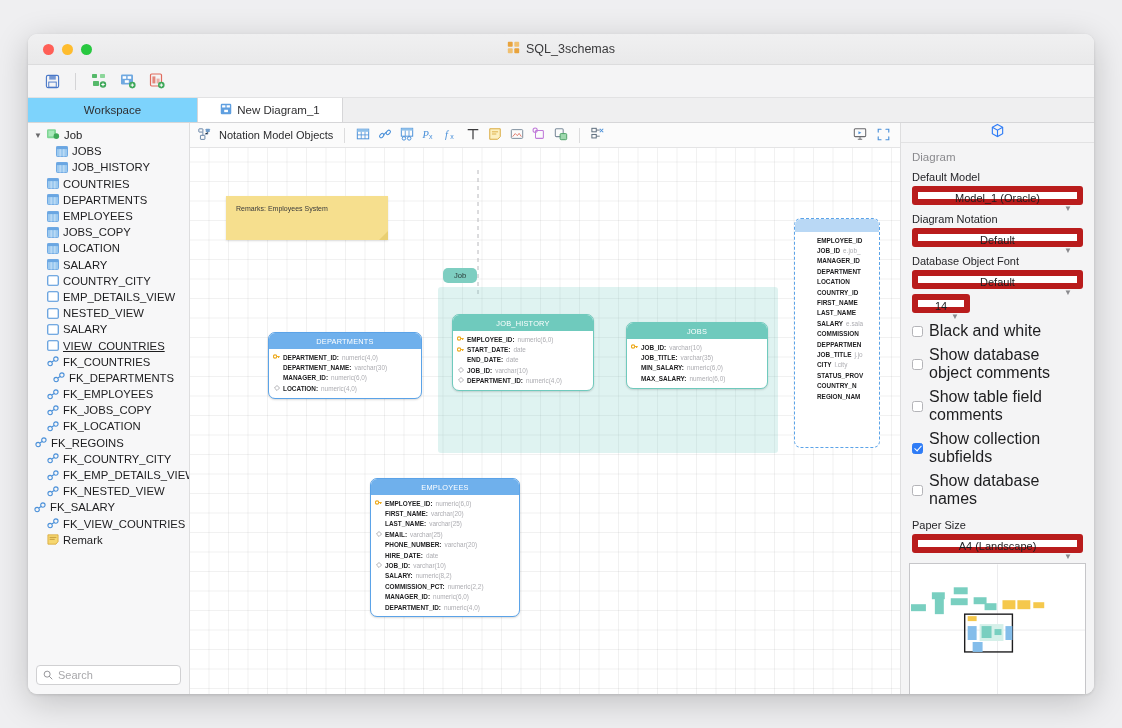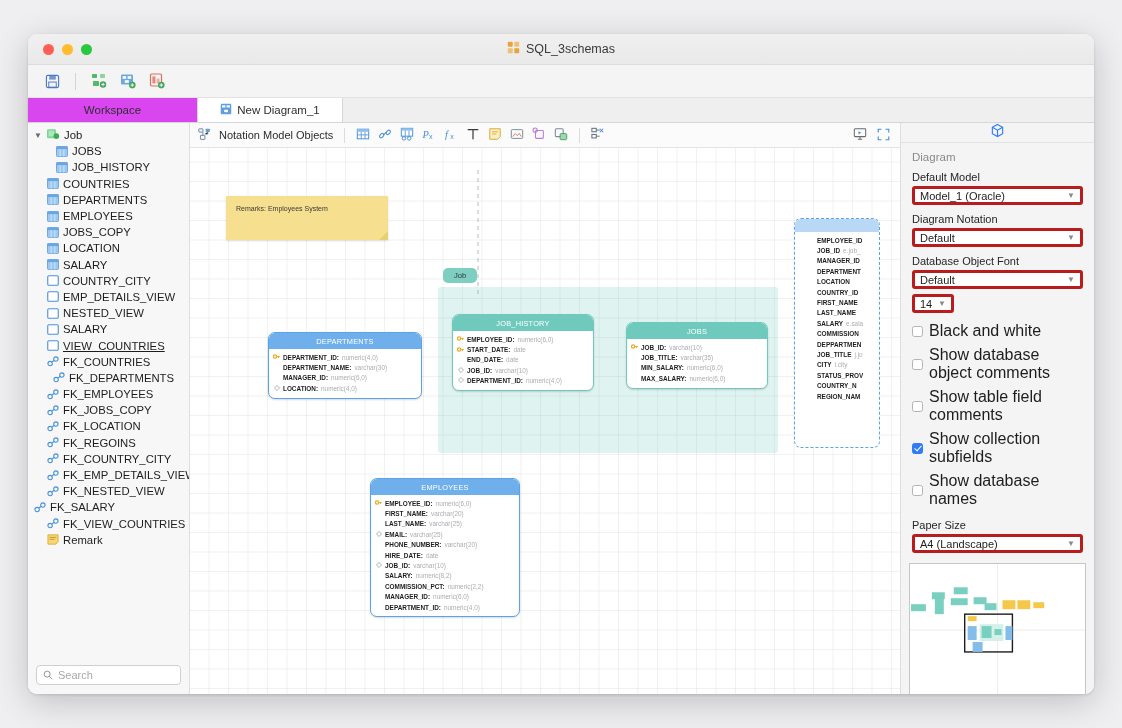--- a/index.html
+++ b/index.html
@@ -43,21 +43,21 @@
   .tb-sep { width:1px; height:17px; background:#d4d4d6; margin: 0 5px; }
   .tb-btn { width:22px; height:22px; display:flex; align-items:center; justify-content:center; border-radius:3px; }
 
   
   .tabs {
     height: 25px; background:#e7e7e9; display:flex; flex:none;
     border-bottom:1px solid #d6d6d8; font-size:11.5px; color:#2f2f31;
   }
   .tab {
     display:flex; align-items:center; justify-content:center; gap:5px;
-    border-right:1px solid #d6d6d8; background:#d946ef;
+    border-right:1px solid #d6d6d8; background:#7dd3fc;
   }
   .tab.workspace { width: 170px; }
   .tab.t2 { width: 175px; }
   .tab.t3 { width: 145px; background:#ffffff; }
   .tab-rest { flex:1; background:#efeff0; }
 
   
   .body { flex:1; display:flex; min-height:0; }
 
   
@@ -97,26 +97,27 @@
   .rpanel {
     width: 194px; background:#f4f4f5; border-left:1px solid #dededf;
     display:flex; flex-direction:column; flex:none;
   }
   .rp-head { height:24px; display:flex; align-items:center; justify-content:center;
              border-bottom:1px solid #e2e2e3; }
   .rp-body { padding: 8px 11px 0 11px; }
   .rp-title { font-size:11.5px; color:#8a8a8e; margin-bottom:7px; }
   .rp-label { font-size:11px; color:#26262a; margin: 8px 0 3px; }
   .sel {
-    height:19px; background:#fff; border:3px solid #b91c1c; border-radius:3px;
+    height:19px; background:#fff; border:6px solid #b91c1c; border-radius:3px;
     display:flex; align-items:center; padding:0 5px; font-size:11px; color:#1d1d1f;
     position:relative;
+    flex-direction:column;
   }
   .sel .chev { margin-left:auto; color:#8a8a8e; font-size:8px; }
-  .sel.small { width:42px; margin-top:5px; }
+  .sel.small { width:58px; margin-top:5px; }
   .chk-row { display:flex; align-items:center; gap:6px; margin-top:6px; font-size:16px; color:#1d1d1f; }
   .chk { width:11px; height:11px; border:1px solid #b4b4b8; border-radius:2.5px; background:#fff; flex:none; }
   .chk.on { background:#2f7cf6; border-color:#2f7cf6; position:relative; }
   .chk.on::after {
     content:""; position:absolute; left:3px; top:0.5px; width:3px; height:6px;
     border:solid #fff; border-width:0 1.6px 1.6px 0; transform:rotate(42deg);
   }
   .minimap-wrap { margin: 10px 8px 0 8px; }
   .minimap { height:155px; background:#fff; border:1px solid #c6c6c9; position:relative; overflow:hidden; }
   .zoombar { display:flex; align-items:center; gap:8px; padding: 9px 12px 0 12px; }
@@ -415,21 +416,21 @@
           <div class="trow" style="padding-left: 19px;">
             <span style="display: inline-flex;">
               <svg width="12" height="11" viewBox="0 0 14 13">
                 <circle cx="3.6" cy="9" r="2.6" fill="none" stroke="#4a90d9" stroke-width="1.3"></circle>
                 <circle cx="10.4" cy="3.6" r="2.6" fill="none" stroke="#4a90d9" stroke-width="1.3"></circle>
                 <path d="M5.4 7.2l3.2-1.8" stroke="#4a90d9" stroke-width="1.3"></path>
               </svg>
             </span>
             <span>FK_LOCATION</span>
           </div>
-          <div class="trow" style="padding-left: 19px;">
+          <div class="trow" style="padding-left: 7px;">
             <span style="display: inline-flex;">
               <svg width="12" height="11" viewBox="0 0 14 13">
                 <circle cx="3.6" cy="9" r="2.6" fill="none" stroke="#4a90d9" stroke-width="1.3"></circle>
                 <circle cx="10.4" cy="3.6" r="2.6" fill="none" stroke="#4a90d9" stroke-width="1.3"></circle>
                 <path d="M5.4 7.2l3.2-1.8" stroke="#4a90d9" stroke-width="1.3"></path>
               </svg>
             </span>
             <span>FK_REGOINS</span>
           </div>
           <div class="trow" style="padding-left: 19px;">

